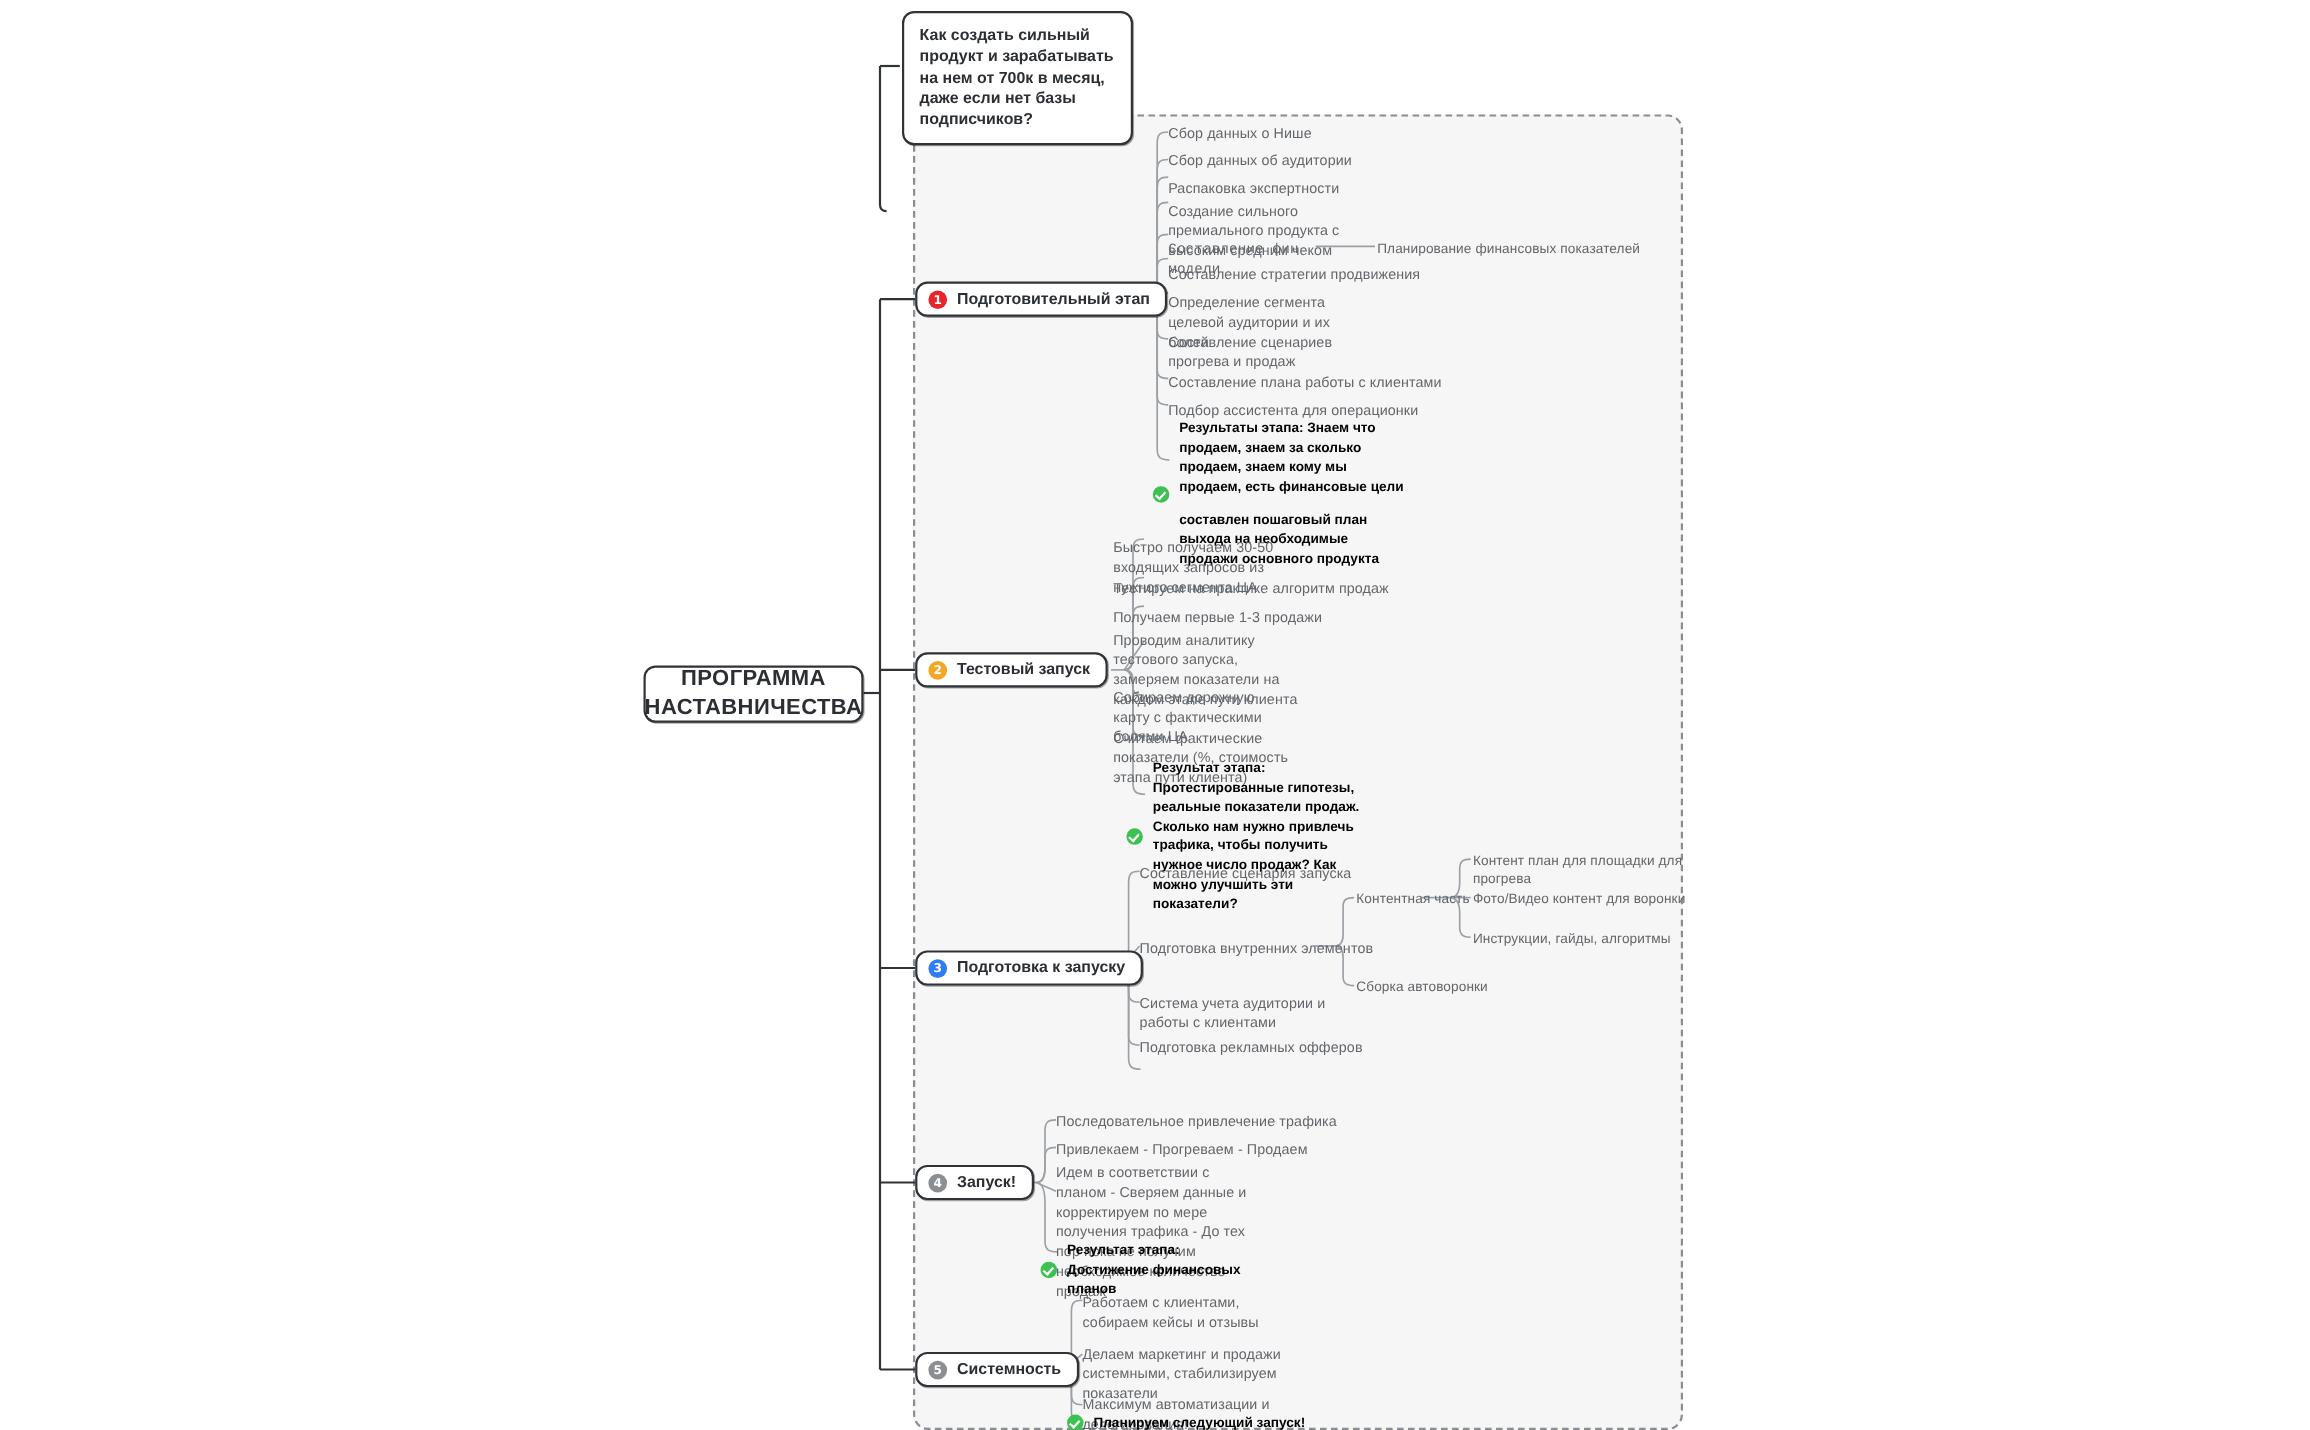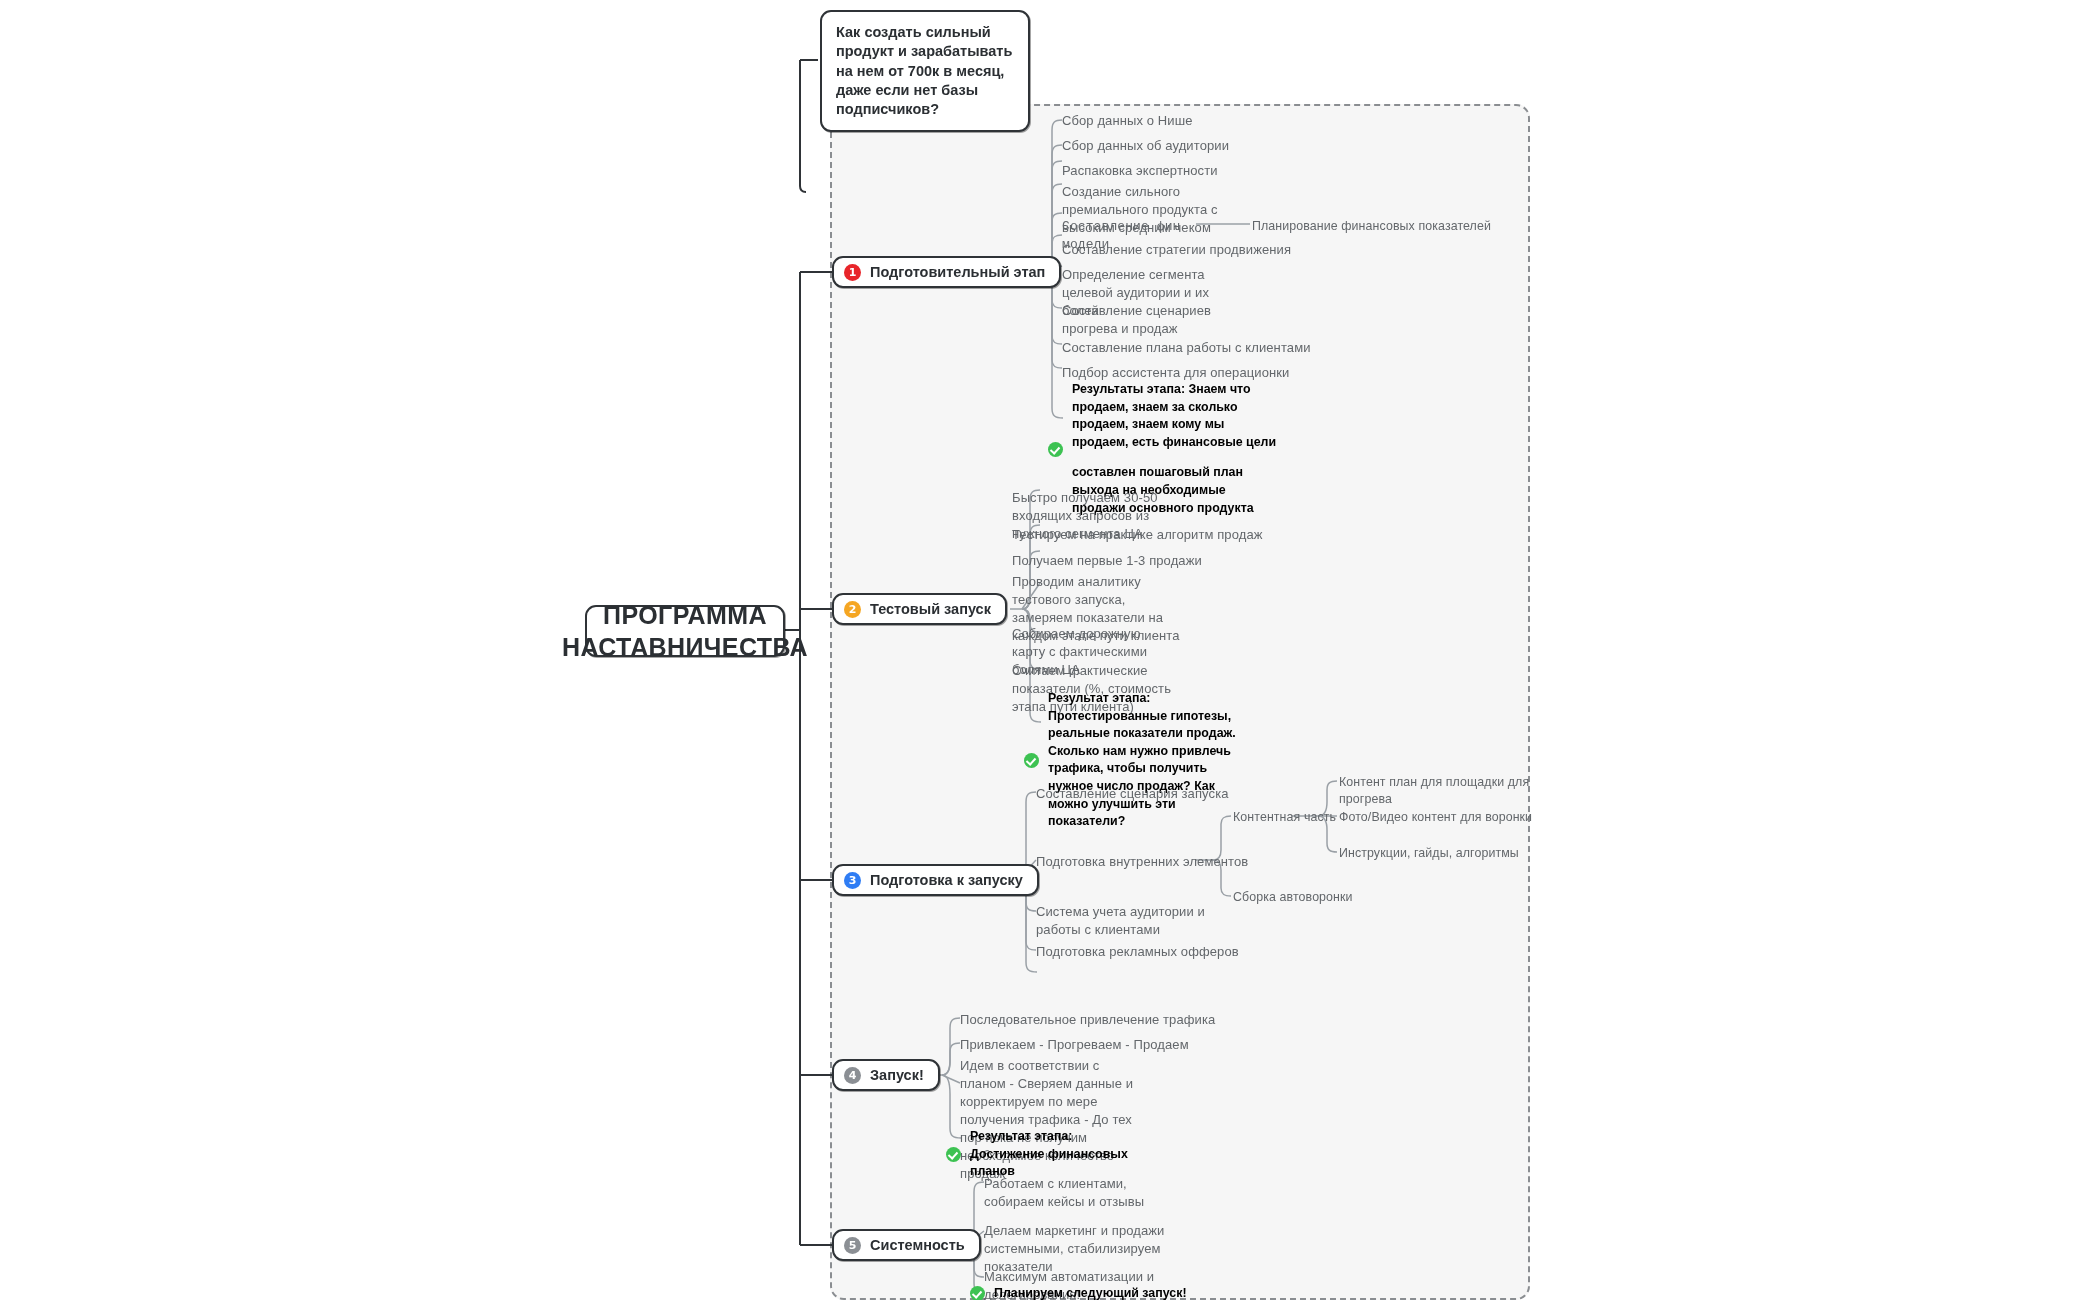--- a/index.html
+++ b/index.html
@@ -37,21 +37,21 @@
     border-radius: 11px;
     display: flex;
     align-items: center;
     box-shadow: 1px 1px 0 rgba(0,0,0,0.35);
   }
 
   .root-node {
     justify-content: center;
     text-align: center;
     padding: 10px 14px;
-    font-size: 25px;
+    font-size: 20px;
     font-weight: 700;
     color: #2b2f33;
     letter-spacing: 0.4px;
     line-height: 1.28;
   }
 
   .title-node {
     padding: 11px 14px;
     font-size: 14.5px;
     font-weight: 700;

